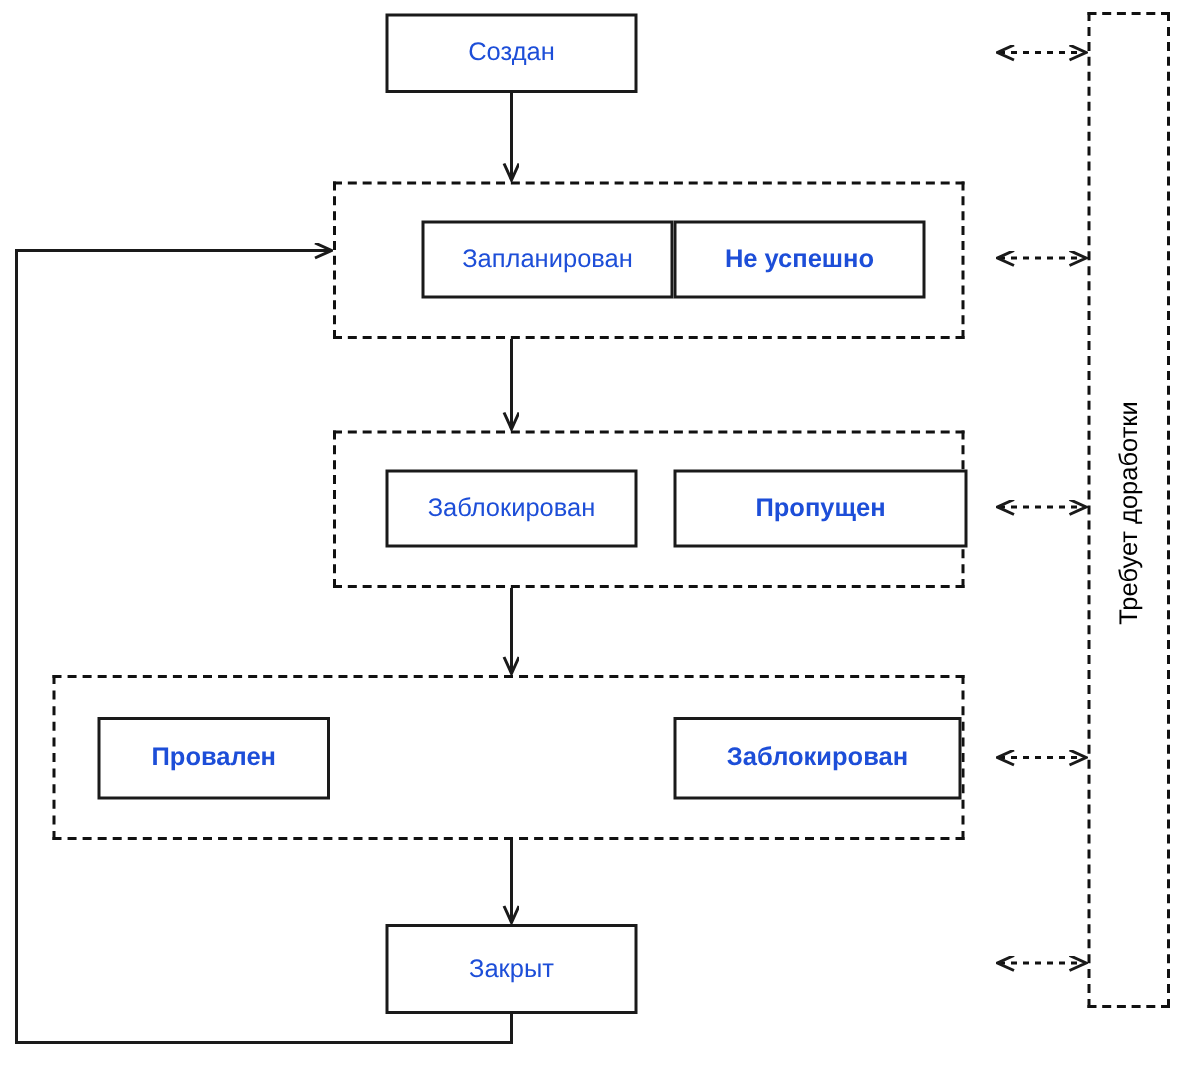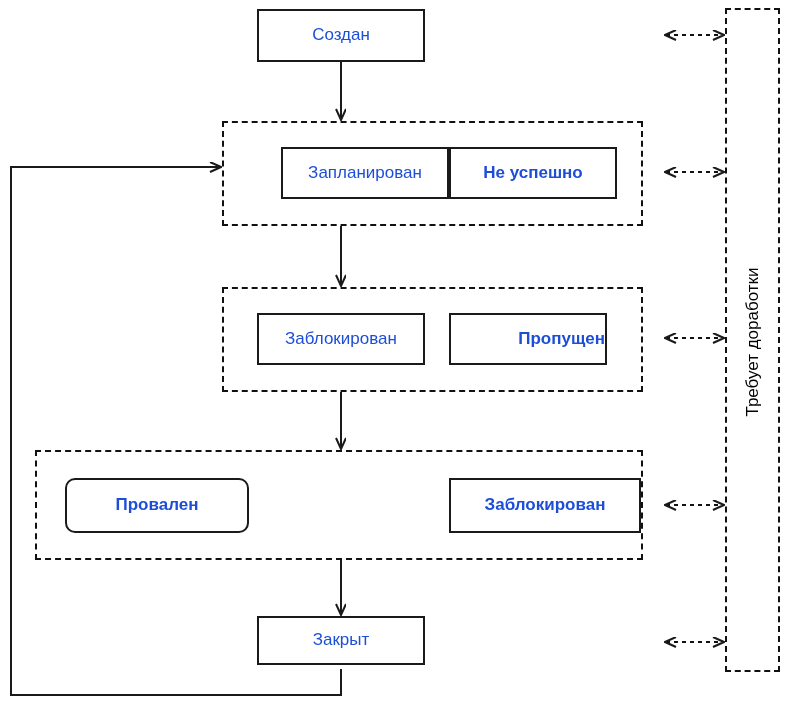--- a/index.html
+++ b/index.html
@@ -132,30 +132,30 @@
   </div>
 
   <div class="node bold" style="left:449px; top:147px; width:168px; height:52px;">
     <span>Не успешно</span>
   </div>
 
   <div class="node" style="left:257px; top:313px; width:168px; height:52px;">
     <span>Заблокирован</span>
   </div>
 
-  <div class="node bold" style="left:449px; top:313px; width:158px; height:52px;justify-content:flex-end;">
+  <div class="node bold" style="left:449px; top:313px; width:196px; height:52px;">
     <span>Пропущен</span>
   </div>
 
-  <div class="node bold" style="left:65px; top:478px; width:184px; height:55px;border-radius:10px;">
+  <div class="node bold" style="left:65px; top:478px; width:155px; height:55px;">
     <span>Провален</span>
   </div>
 
 
   <div class="node bold" style="left:449px; top:478px; width:192px; height:55px;">
     <span>Заблокирован</span>
   </div>
 
-  <div class="node" style="left:257px; top:616px; width:168px; height:49px;">
+  <div class="node" style="left:257px; top:616px; width:168px; height:60px;">
     <span>Закрыт</span>
   </div>
 
 </div>
 
 </body></html>

